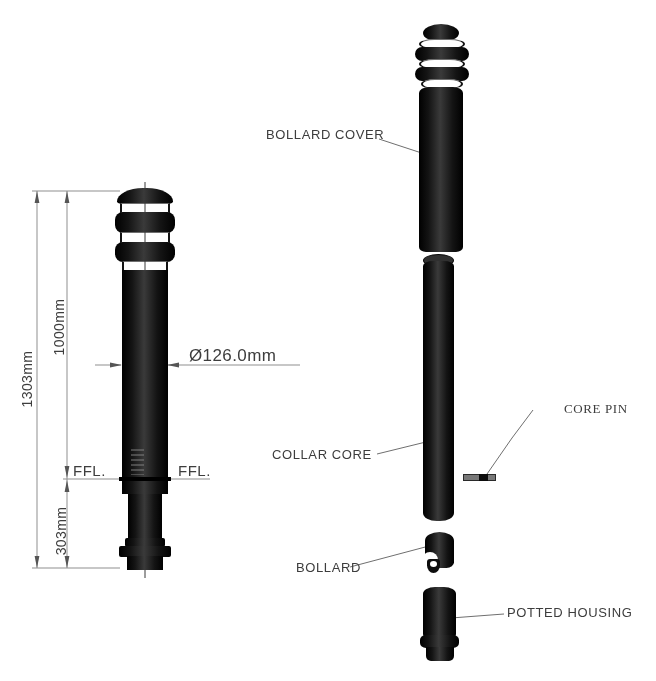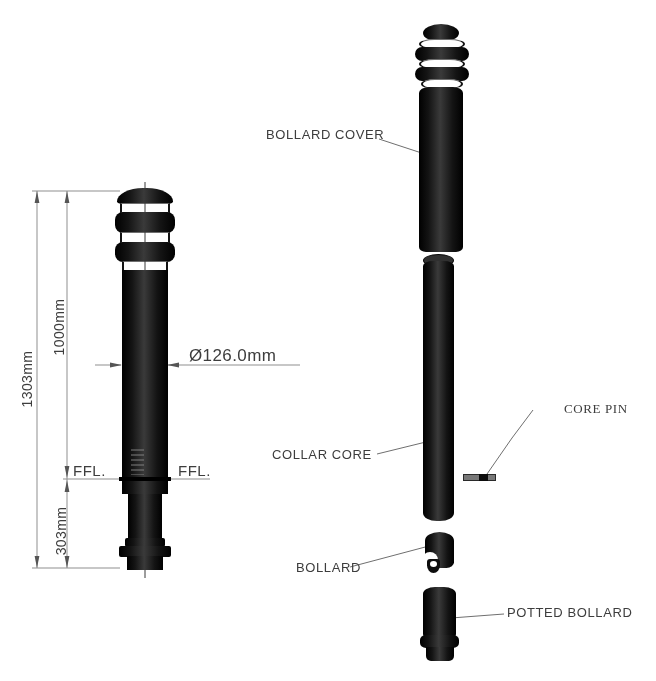--- a/index.html
+++ b/index.html
@@ -119,14 +119,14 @@
   <div class="dim rot" style="left:59px;top:327px;">1000mm</div>
   <div class="dim rot" style="left:61px;top:531px;">303mm</div>
   <div class="dim" style="left:189px;top:346px;font-size:17px;">Ø126.0mm</div>
   <div class="ffl" style="left:73px;top:462px;">FFL.</div>
   <div class="ffl" style="left:178px;top:462px;">FFL.</div>
 
   <div class="lbl" style="left:266px;top:127px;">BOLLARD COVER</div>
   <div class="lbl" style="left:272px;top:447px;">COLLAR CORE</div>
   <div class="lbl" style="left:564px;top:401px;font-family:Liberation Serif, serif;">CORE PIN</div>
   <div class="lbl" style="left:296px;top:560px;">BOLLARD</div>
-  <div class="lbl" style="left:507px;top:605px;">POTTED BOLLARD</div>
+  <div class="lbl" style="left:507px;top:605px;">POTTED HOUSING</div>
 </div>
 
 </body></html>

